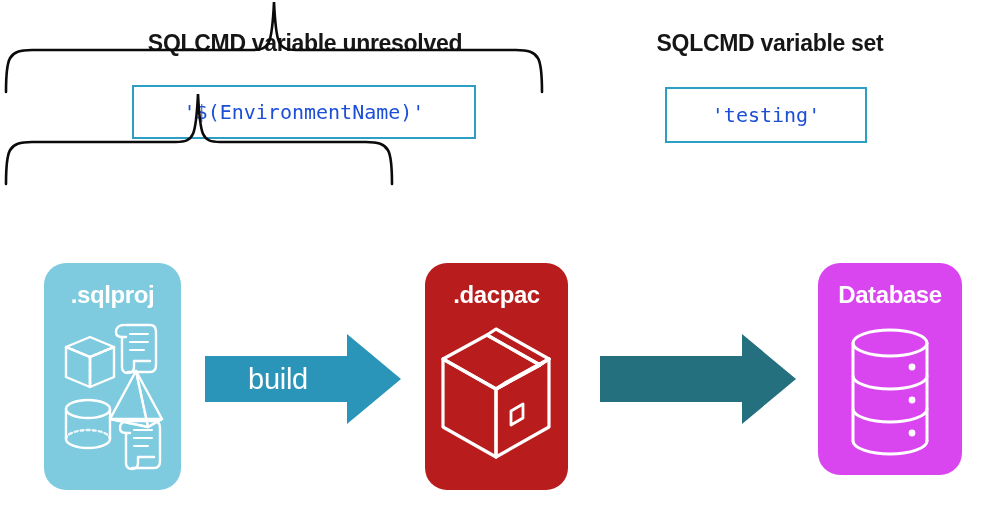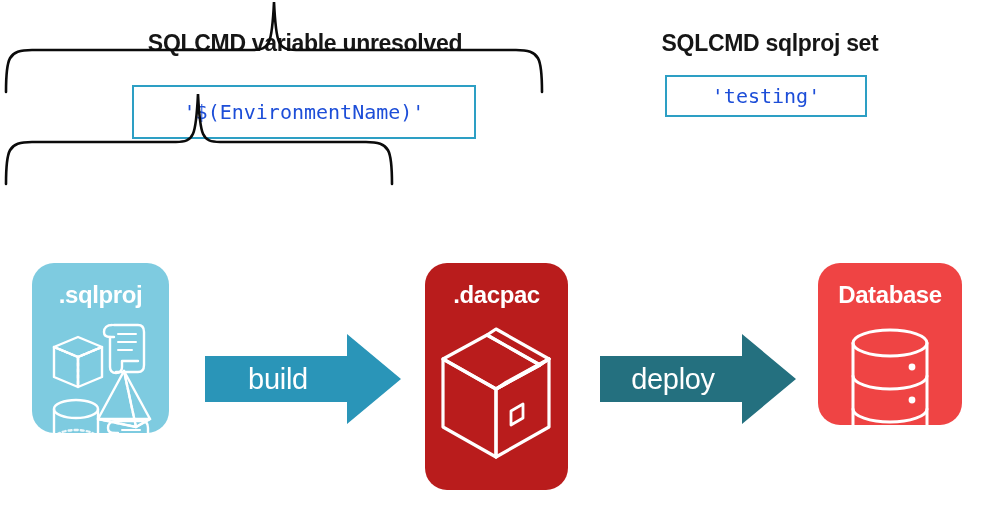--- a/index.html
+++ b/index.html
@@ -42,21 +42,21 @@
     display: flex;
     align-items: center;
     justify-content: center;
     font-family: "DejaVu Sans Mono", monospace;
     font-size: 20px;
     color: #1d4ed8;
     letter-spacing: 0px;
     white-space: nowrap;
   }
   #code-box-left  { left: 132px; top: 85px; width: 344px; height: 54px; }
-  #code-box-right { left: 665px; top: 75px; width: 202px; height: 42px; }
+  #code-box-right { left: 665px; top: 87px; width: 202px; height: 56px; }
 
   
   .brace-svg { position: absolute; overflow: visible; }
   #brace-left-wrap  { left: 30px;  top: 148px; width: 548px; height: 92px; }
   #brace-right-wrap { left: 572px; top: 148px; width: 398px; height: 92px; }
 
   
   .card {
     position: absolute;
     border-radius: 22px;
@@ -68,23 +68,23 @@
     left: 0;
     width: 100%;
     text-align: center;
     font-family: "Liberation Sans", sans-serif;
     font-weight: bold;
     font-size: 24px;
     color: #ffffff;
     letter-spacing: -0.4px;
     white-space: nowrap;
   }
-  #card-sqlproj  { left: 32px;  top: 263px; width: 137px; height: 170px; background: #7ecbe0; }
+  #card-sqlproj  { left: 44px;  top: 263px; width: 137px; height: 227px; background: #7ecbe0; }
   #card-dacpac   { left: 425px; top: 263px; width: 143px; height: 227px; background: #b91c1c; }
-  #card-database { left: 818px; top: 263px; width: 144px; height: 162px; background: #ef4444; }
+  #card-database { left: 818px; top: 263px; width: 144px; height: 212px; background: #d946ef; }
 
   .card-art {
     position: absolute;
     left: 0;
     top: 46px;
     width: 100%;
     height: 175px;
   }
 
   
@@ -109,21 +109,21 @@
     white-space: nowrap;
   }
 </style>
 </head>
 <body>
 
 <div id="canvas">
 
   <div class="section-title" id="title-left">SQLCMD variable unresolved</div>
 
-  <div class="section-title" id="title-right">SQLCMD sqlproj set</div>
+  <div class="section-title" id="title-right">SQLCMD variable set</div>
 
   <div class="code-box" id="code-box-left">'$(EnvironmentName)'</div>
 
   <div class="code-box" id="code-box-right">'testing'</div>
 
   <div id="brace-left-wrap">
     <svg class="brace-svg" width="548" height="92" viewBox="0 0 548 92" fill="none">
       <path d="M6,92 C6,58 8,50 32,50 L252,50 C270,50 272,44 274,2
                C276,44 278,50 296,50 L516,50 C540,50 542,58 542,92" stroke="#0b0b0b" stroke-width="2.6" fill="none" stroke-linecap="round"></path>
     </svg>
@@ -203,21 +203,20 @@
 
         <path d="M86,102 L98,95 L98,109 L86,116 Z" fill="none" stroke-width="2.8"></path>
       </svg>
     </div>
   </div>
 
   <div class="arrow-wrap" id="arrow-deploy">
     <svg width="200" height="90" viewBox="0 0 200 90">
       <path d="M0,22 L142,22 L142,0 L196,45 L142,90 L142,68 L0,68 Z" fill="#24707f"></path>
     </svg>
-    <div class="arrow-label">deploy</div>
   </div>
 
   <div class="card" id="card-database">
     <div class="card-label">Database</div>
     <div class="card-art">
       <svg width="144" height="175" viewBox="0 0 144 175" fill="none" stroke="#ffffff" stroke-width="3" stroke-linejoin="round" stroke-linecap="round">
         <ellipse cx="72" cy="34" rx="37" ry="13" fill="none"></ellipse>
         <path d="M35,34 L35,132" fill="none"></path>
         <path d="M109,34 L109,132" fill="none"></path>
         <path d="M35,132 C35,139 52,145 72,145 C92,145 109,139 109,132" fill="none"></path>

